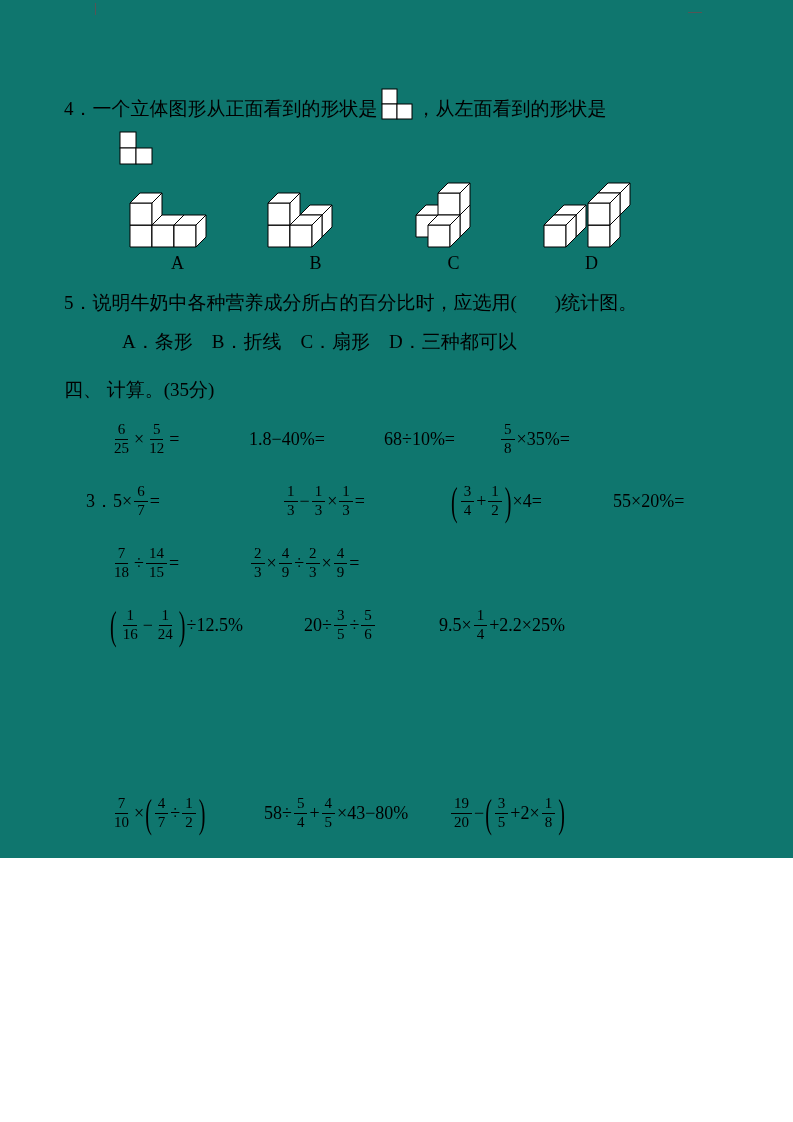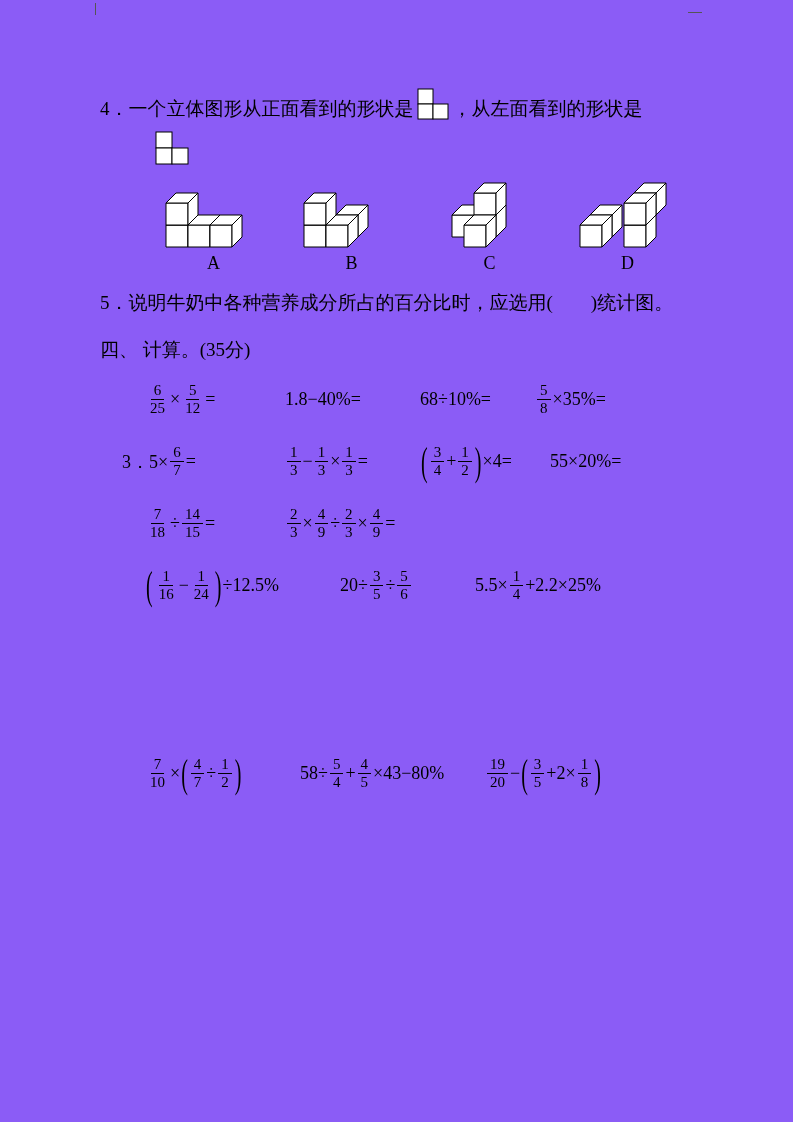--- a/index.html
+++ b/index.html
@@ -1,22 +1,22 @@
 <!DOCTYPE html>
 <html><head>
 <meta charset="utf-8">
 <style>
   html,body{margin:0;padding:0;background:#ffffff;}
   .page{
     position:relative;
-    width:793px;height:1122px;
-    background:#8b5cf6;color:#000;
+    width:793px;height:858px;
+    background:#0f766e;color:#000;
     font-family:"Liberation Serif","DejaVu Serif",serif;
     font-size:19px;
-    padding:88px 92px 0 100px;
+    padding:88px 92px 0 64px;
     box-sizing:border-box;
     overflow:hidden;
   }
   .line{line-height:1.55;white-space:nowrap;}
   .inline-fig{display:inline-block;vertical-align:-6px;margin:0 3px;}
   .q4-line2{margin-left:52px;margin-top:8px;}
   .options-row{display:flex;margin-left:45px;margin-top:10px;}
   .option{width:138px;text-align:center;}
   .option svg{display:block;margin:0 auto;}
   .option-label{margin-top:2px;font-size:18px;letter-spacing:1px;}
@@ -130,48 +130,49 @@
             <polygon points="48,24 58,14 80,14 70,24"></polygon>
             <polygon points="70,46 80,36 80,14 70,24"></polygon>
           </svg>
           <div class="option-label">D</div>
         </div>
       </div>
   </div>
 
   <div class="q5-block">
     <div class="line">5．说明牛奶中各种营养成分所占的百分比时，应选用(　　)统计图。</div>
+    <div class="line choices">A．条形　B．折线　C．扇形　D．三种都可以</div>
   </div>
 
   <div class="line section-title">四、 计算。(35分)</div>
 
   <div class="calc-rows" id="calc1-rows">
       <div class="calc-row" style="margin-left: 45px;">
         <div class="calc-cell" style="min-width: 140px;"><span class="frac"><span class="num">6</span><span class="den">25</span></span><span class="op">×</span><span class="frac"><span class="num">5</span><span class="den">12</span></span><span class="op">=</span></div>
         <div class="calc-cell" style="min-width: 135px;"><span class="op">1.8−40%=</span></div>
         <div class="calc-cell" style="min-width: 115px;"><span class="op">68÷10%=</span></div>
         <div class="calc-cell"><span class="frac"><span class="num">5</span><span class="den">8</span></span><span class="op">×35%=</span></div>
       </div>
-      <div class="calc-row" style="margin-left: 22px;">
+      <div class="calc-row" style="margin-left: 22px; gap: 33px;">
         <div class="calc-cell" style="min-width: 163px;"><span class="op">3．5×</span><span class="frac"><span class="num">6</span><span class="den">7</span></span><span class="op">=</span></div>
         <div class="calc-cell" style="min-width: 135px;"><span class="frac"><span class="num">1</span><span class="den">3</span></span><span class="op">−</span><span class="frac"><span class="num">1</span><span class="den">3</span></span><span class="op">×</span><span class="frac"><span class="num">1</span><span class="den">3</span></span><span class="op">=</span></div>
         <div class="calc-cell" style="min-width: 130px;"><span class="bigp">(</span><span class="frac"><span class="num">3</span><span class="den">4</span></span><span class="op">+</span><span class="frac"><span class="num">1</span><span class="den">2</span></span><span class="bigp">)</span><span class="op">×4=</span></div>
         <div class="calc-cell"><span class="op">55×20%=</span></div>
       </div>
       <div class="calc-row" style="margin-left: 45px;">
         <div class="calc-cell" style="min-width: 140px;"><span class="frac"><span class="num">7</span><span class="den">18</span></span><span class="op">÷</span><span class="frac"><span class="num">14</span><span class="den">15</span></span><span class="op">=</span></div>
         <div class="calc-cell"><span class="frac"><span class="num">2</span><span class="den">3</span></span><span class="op">×</span><span class="frac"><span class="num">4</span><span class="den">9</span></span><span class="op">÷</span><span class="frac"><span class="num">2</span><span class="den">3</span></span><span class="op">×</span><span class="frac"><span class="num">4</span><span class="den">9</span></span><span class="op">=</span></div>
       </div>
     </div>
 
   <div class="calc-rows" id="calc2-rows">
       <div class="calc-row" style="margin-left: 45px;">
         <div class="calc-cell" style="min-width: 195px;"><span class="bigp">(</span><span class="frac"><span class="num">1</span><span class="den">16</span></span><span class="op">−</span><span class="frac"><span class="num">1</span><span class="den">24</span></span><span class="bigp">)</span><span class="op">÷12.5%</span></div>
         <div class="calc-cell" style="min-width: 135px;"><span class="op">20÷</span><span class="frac"><span class="num">3</span><span class="den">5</span></span><span class="op">÷</span><span class="frac"><span class="num">5</span><span class="den">6</span></span></div>
-        <div class="calc-cell"><span class="op">5.5×</span><span class="frac"><span class="num">1</span><span class="den">4</span></span><span class="op">+2.2×25%</span></div>
+        <div class="calc-cell"><span class="op">9.5×</span><span class="frac"><span class="num">1</span><span class="den">4</span></span><span class="op">+2.2×25%</span></div>
       </div>
       <div class="calc-row" style="margin-left: 45px;">
         <div class="calc-cell" style="min-width: 155px;"><span class="frac"><span class="num">7</span><span class="den">10</span></span><span class="op">×</span><span class="bigp">(</span><span class="frac"><span class="num">4</span><span class="den">7</span></span><span class="op">÷</span><span class="frac"><span class="num">1</span><span class="den">2</span></span><span class="bigp">)</span></div>
         <div class="calc-cell" style="min-width: 185px;"><span class="op">58÷</span><span class="frac"><span class="num">5</span><span class="den">4</span></span><span class="op">+</span><span class="frac"><span class="num">4</span><span class="den">5</span></span><span class="op">×43−80%</span></div>
         <div class="calc-cell"><span class="frac"><span class="num">19</span><span class="den">20</span></span><span class="op">−</span><span class="bigp">(</span><span class="frac"><span class="num">3</span><span class="den">5</span></span><span class="op">+2×</span><span class="frac"><span class="num">1</span><span class="den">8</span></span><span class="bigp">)</span></div>
       </div>
     </div>
 </div>
 
 </body></html>

